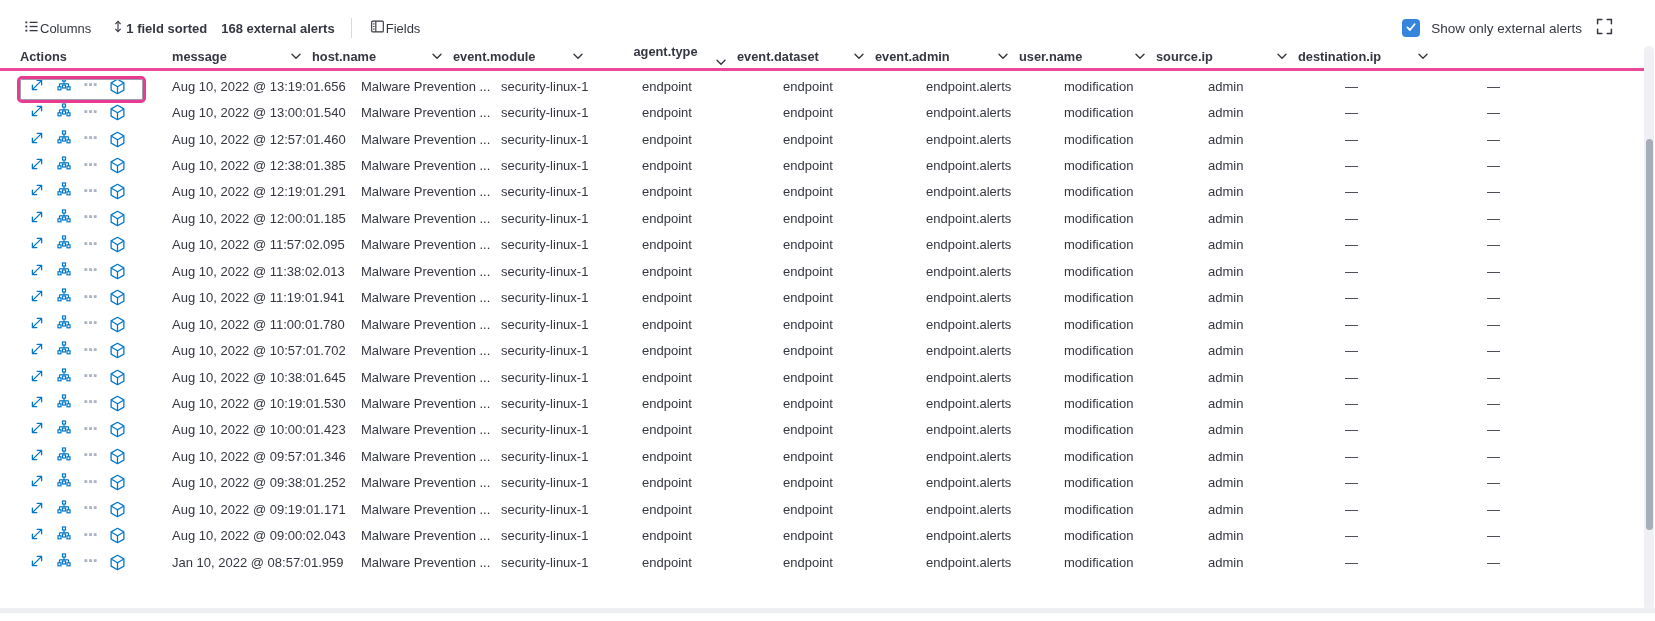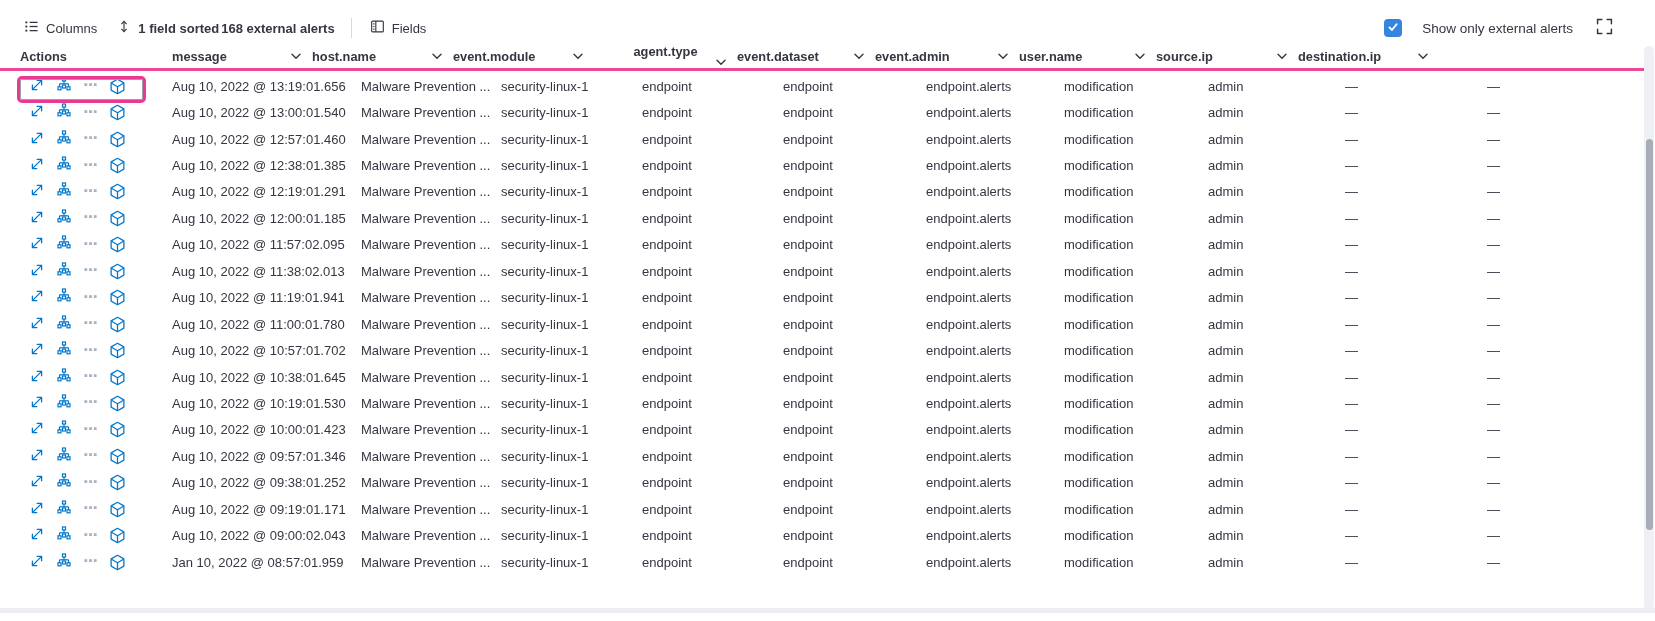--- a/index.html
+++ b/index.html
@@ -8,28 +8,28 @@
     width:1655px; height:621px; position:relative; overflow:hidden;
     background:#ffffff; color:#343741;
     font-family:"Liberation Sans", sans-serif; font-size:13px;
   }
 
   
   .toolbar {
     position:absolute; top:14px; left:24px; right:42px; height:28px;
     display:flex; align-items:center;
   }
-  .tb-btn { display:flex; align-items:center; gap:7px; cursor:pointer; color:#343741; white-space:nowrap; }
+  .tb-btn { display:flex; align-items:center; gap:1px; cursor:pointer; color:#343741; white-space:nowrap; }
   .tb-btn svg { flex:0 0 auto; }
   .tb-columns { font-weight:500; margin-right:20px; }
-  .tb-sorted  { font-weight:600; margin-right:2px; }
+  .tb-sorted  { font-weight:600; margin-right:14px; }
   .tb-count   { font-weight:600; margin-right:16px; white-space:nowrap; }
   .tb-divider { width:1px; height:20px; background:#d3dae6; margin-right:18px; }
   .tb-fields  { font-weight:500; }
-  .tb-right { margin-left:auto; display:flex; align-items:center; gap:20px; }
+  .tb-right { margin-left:auto; display:flex; align-items:center; gap:11px; }
   .checkbox {
     width:18px; height:18px; border-radius:4px; background:#3585dd;
     display:flex; align-items:center; justify-content:center; cursor:pointer;
   }
   .cb-label { white-space:nowrap; font-size:13.5px; }
   .fullscreen-btn { display:flex; align-items:center; cursor:pointer; margin-left:3px; }
 
   
   .col-0 { width:172px; }
   .col-1 { width:189px; }

